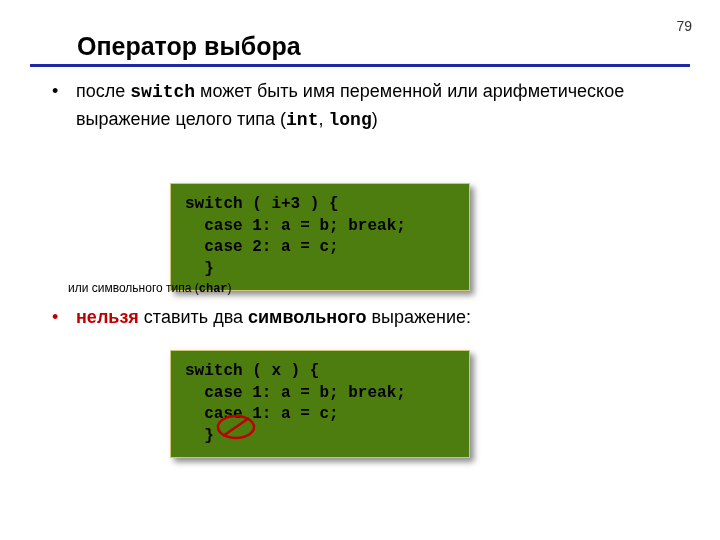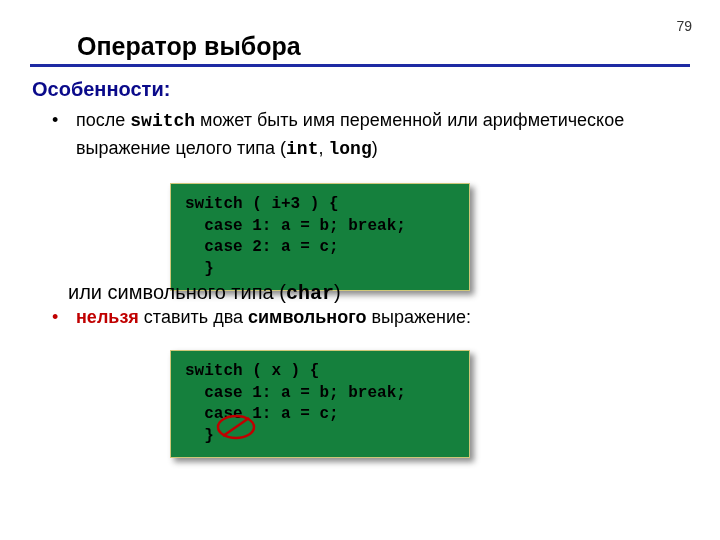--- a/index.html
+++ b/index.html
@@ -64,38 +64,38 @@
   }
   .bullet-mark.red { color: #c00000; }
   .bullet-text { flex: 1; margin-left: 8px; }
   .mono {
     font-family: "Courier New", monospace;
     font-weight: bold;
   }
   .red-bold { color: #c00000; font-weight: bold; }
   .codebox {
     position: absolute;
-    background: #15803d;
+    background: #4d7c0f;
     border: 1px solid #cfc77a;
     box-shadow: 4px 4px 6px rgba(0,0,0,0.45);
     font-family: "Courier New", monospace;
     font-weight: bold;
     font-size: 16px;
     line-height: 1.35;
     padding: 10px 14px;
     white-space: pre;
     color: #000;
   }
   #code1 { top: 183px; left: 170px; width: 270px; }
   #code2 { top: 350px; left: 170px; width: 270px; }
   .line2 {
     position: absolute;
     top: 281px;
     left: 68px;
-    font-size: 20px;
+    font-size: 12px;
     text-align: center;
   }
   .line3 {
     position: absolute;
     top: 307px;
     left: 52px;
     display: flex;
     align-items: flex-start;
     font-size: 18px;
   }
@@ -106,21 +106,20 @@
 </style>
 </head>
 <body>
 
 <div class="page-num">79</div>
 
 <div class="title">Оператор выбора</div>
 <div class="title-underline"></div>
 
 <div class="content">
-  <div class="subhead">Особенности:</div>
 
   <div class="bullet-row">
     <div class="bullet-mark">•</div>
     <div class="bullet-text">
       <span>после </span><span class="mono">switch</span><span> может быть имя переменной или арифметическое выражение целого типа (</span><span class="mono">int</span><span>, </span><span class="mono">long</span><span>)</span>
     </div>
   </div>
 </div>
 
 <div id="code1" class="codebox">switch ( i+3 ) {

